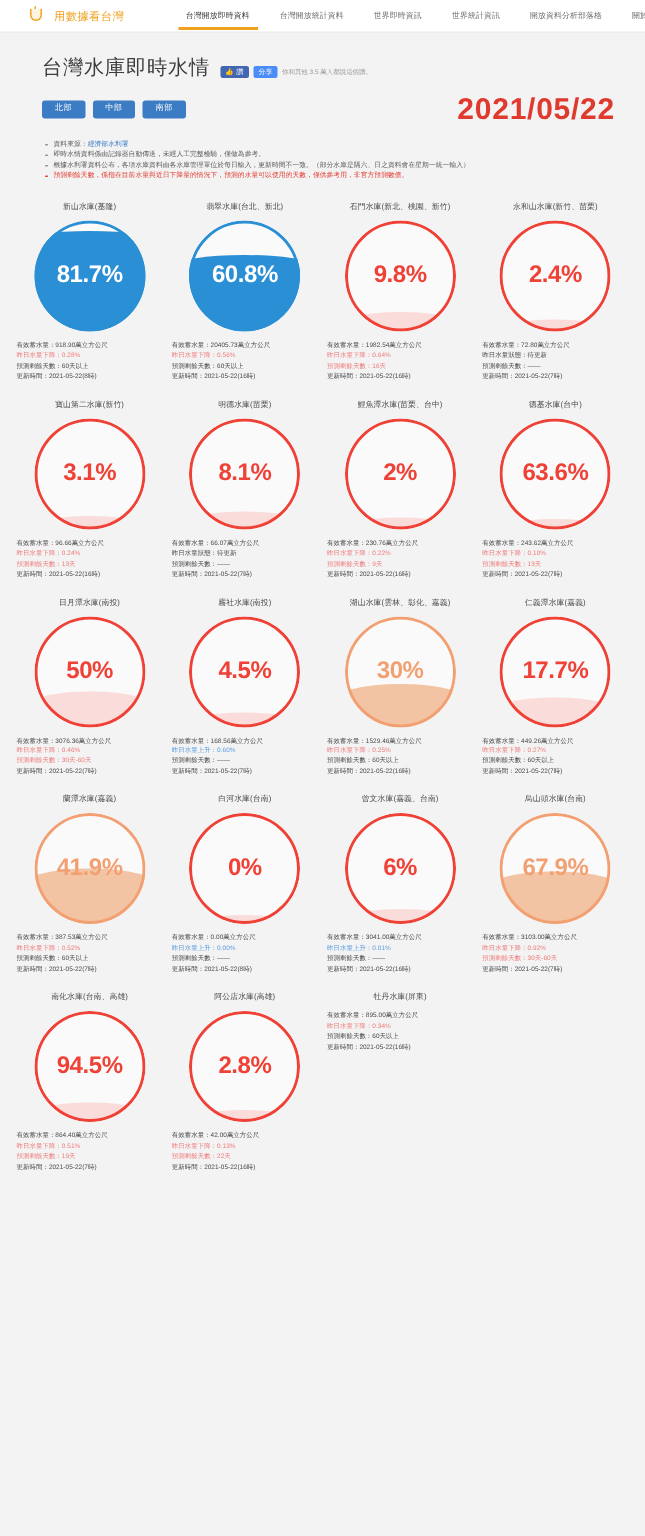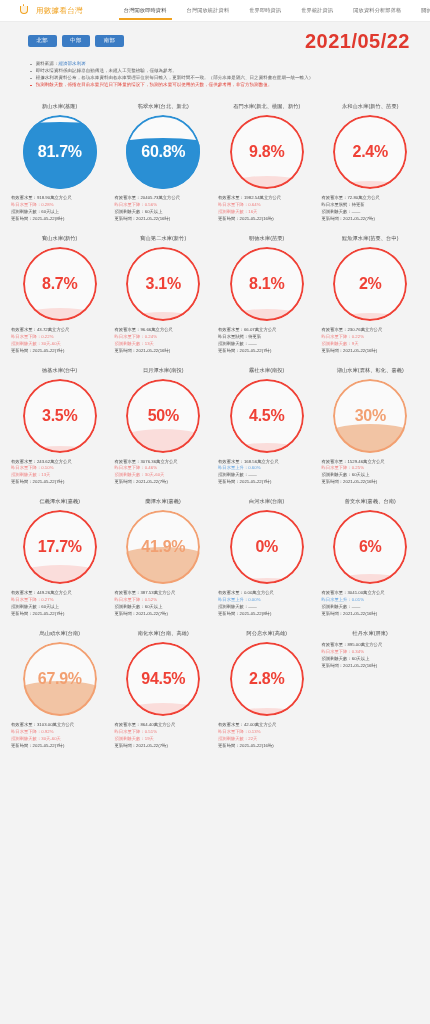--- a/index.html
+++ b/index.html
@@ -177,20 +177,33 @@
     <div class="nav-link">台灣開放統計資料</div>
     <div class="nav-link">世界即時資訊</div>
     <div class="nav-link">世界統計資訊</div>
     <div class="nav-link">開放資料分析部落格</div>
     <div class="nav-link">關於我們</div>
   </div>
 </div>
 
 <div class="page">
 
+  <div class="title-row">
+    <h1 class="page-title">台灣水庫即時水情</h1>
+    <div class="share-group">
+      <div class="share-btn fb">
+        <span>👍</span>
+        <span>讚</span>
+      </div>
+      <div class="share-btn line">
+        <span>分享</span>
+      </div>
+      <div class="share-count">你和其他 3.5 萬人都說這個讚。</div>
+    </div>
+  </div>
 
   <div class="controls-row">
     <div class="region-btns">
       <button class="region-btn">北部</button>
       <button class="region-btn">中部</button>
       <button class="region-btn">南部</button>
     </div>
     <div class="date-display">2021/05/22</div>
   </div>
 
@@ -268,35 +281,20 @@
           <div class="pct">2.4%</div>
         </div>
         <div class="stats">
           <div class="stat-line">有效蓄水量：72.80萬立方公尺</div>
           <div class="stat-line">昨日水量狀態：待更新</div>
           <div class="stat-line">預測剩餘天數：——</div>
           <div class="stat-line">更新時間：2021-05-22(7時)</div>
         </div>
       </div>
       <div class="card">
-        <div class="card-title">寶山水庫(新竹)</div>
-        <div class="gauge" style="--accent: #ef4136; --fill: #fadddb;">
-          <div class="bg"></div>
-          <div class="fill" style="height: 8.7%;"></div>
-          <div class="ring"></div>
-          <div class="pct">8.7%</div>
-        </div>
-        <div class="stats">
-          <div class="stat-line">有效蓄水量：43.72萬立方公尺</div>
-          <div class="stat-line down">昨日水量下降：0.22%</div>
-          <div class="stat-line days-warn">預測剩餘天數：30天-60天</div>
-          <div class="stat-line">更新時間：2021-05-22(7時)</div>
-        </div>
-      </div>
-      <div class="card">
         <div class="card-title">寶山第二水庫(新竹)</div>
         <div class="gauge" style="--accent: #ef4136; --fill: #fadddb;">
           <div class="bg"></div>
           <div class="fill" style="height: 3.1%;"></div>
           <div class="ring"></div>
           <div class="pct">3.1%</div>
         </div>
         <div class="stats">
           <div class="stat-line">有效蓄水量：96.66萬立方公尺</div>
           <div class="stat-line down">昨日水量下降：0.24%</div>
@@ -333,21 +331,21 @@
           <div class="stat-line days-warn">預測剩餘天數：9天</div>
           <div class="stat-line">更新時間：2021-05-22(16時)</div>
         </div>
       </div>
       <div class="card">
         <div class="card-title">德基水庫(台中)</div>
         <div class="gauge" style="--accent: #ef4136; --fill: #fadddb;">
           <div class="bg"></div>
           <div class="fill" style="height: 1.3%;"></div>
           <div class="ring"></div>
-          <div class="pct">3.5%</div>
+          <div class="pct">63.6%</div>
         </div>
         <div class="stats">
           <div class="stat-line">有效蓄水量：243.62萬立方公尺</div>
           <div class="stat-line down">昨日水量下降：0.10%</div>
           <div class="stat-line days-warn">預測剩餘天數：13天</div>
           <div class="stat-line">更新時間：2021-05-22(7時)</div>
         </div>
       </div>
       <div class="card">
         <div class="card-title">日月潭水庫(南投)</div>

